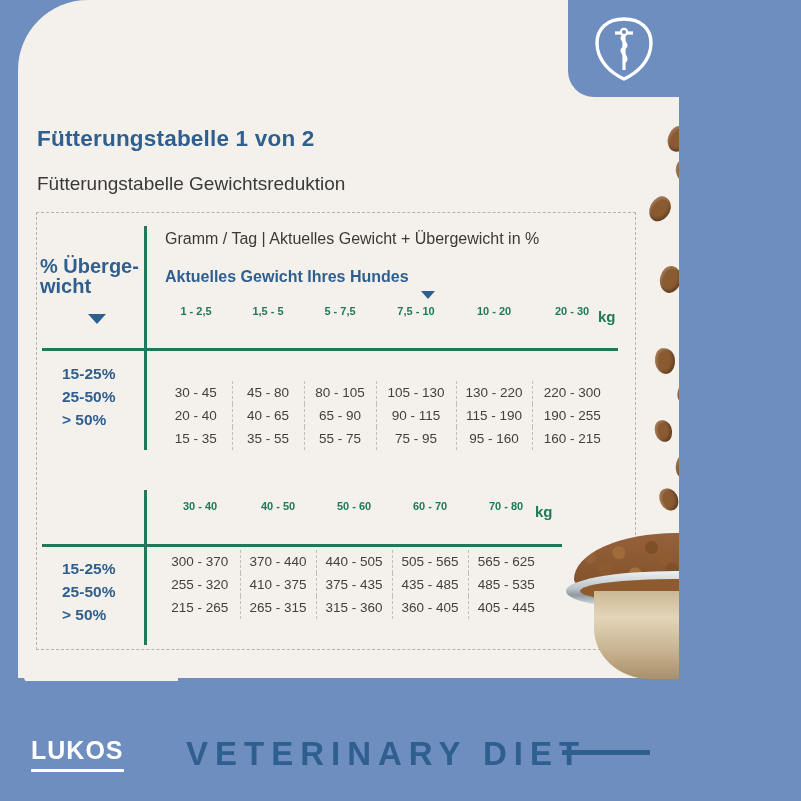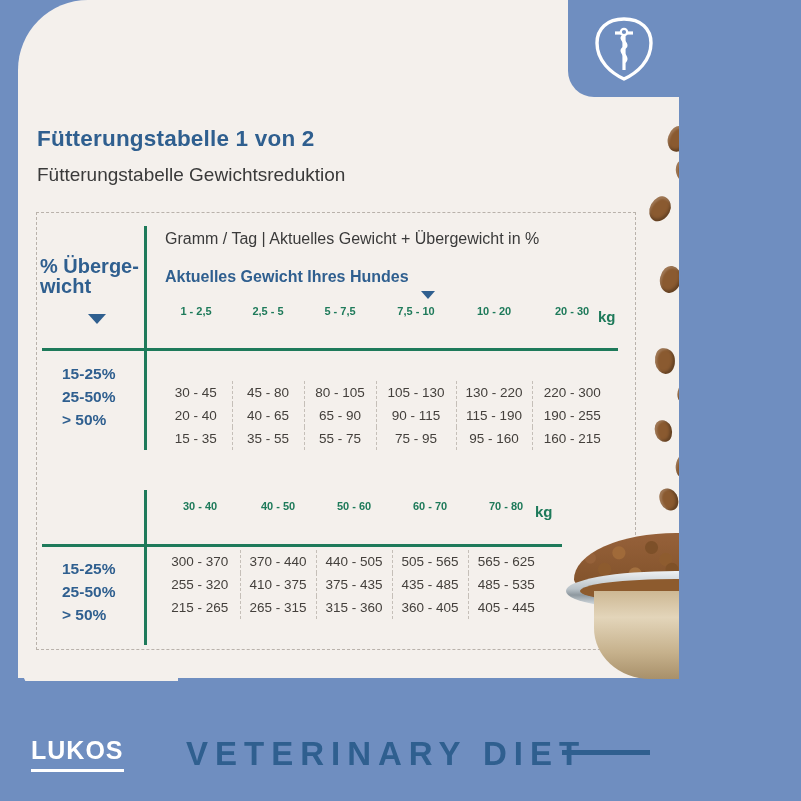--- a/index.html
+++ b/index.html
@@ -65,21 +65,21 @@
     left: 37px;
     top: 126px;
     font-size: 22.5px;
     font-weight: bold;
     color: #2f5f8f;
     letter-spacing: 0.2px;
   }
   .subtitle {
     position: absolute;
     left: 37px;
-    top: 164px;
+    top: 173px;
     font-size: 19px;
     color: #3a3a3a;
     font-weight: normal;
   }
 
   
   .table-frame {
     position: absolute;
     left: 36px;
     top: 212px;
@@ -338,21 +338,21 @@
   <div class="caret-down-big"></div>
 
   <div class="vrule" style="top:226px; height:224px;"></div>
   <div class="hrule" style="left:42px; top:348px; width:576px;"></div>
 
   <div class="tbl" style="top:305px;">
     <table>
       <tbody>
           <tr>
         <th style="width:72px;">1 - 2,5</th>
-        <th style="width:72px;">2,5 - 5</th>
+        <th style="width:72px;">1,5 - 5</th>
         <th style="width:72px;">5 - 7,5</th>
         <th style="width:80px;">7,5 - 10</th>
         <th style="width:76px;">10 - 20</th>
         <th style="width:80px;margin-top:16px;">20 - 30</th>
       </tr>
       <tr style="height:54px;">
         <td class="first-col" style="border:none;"></td>
             <td style="border:none;"></td>
             <td style="border:none;"></td>
         <td style="border:none;"></td>

